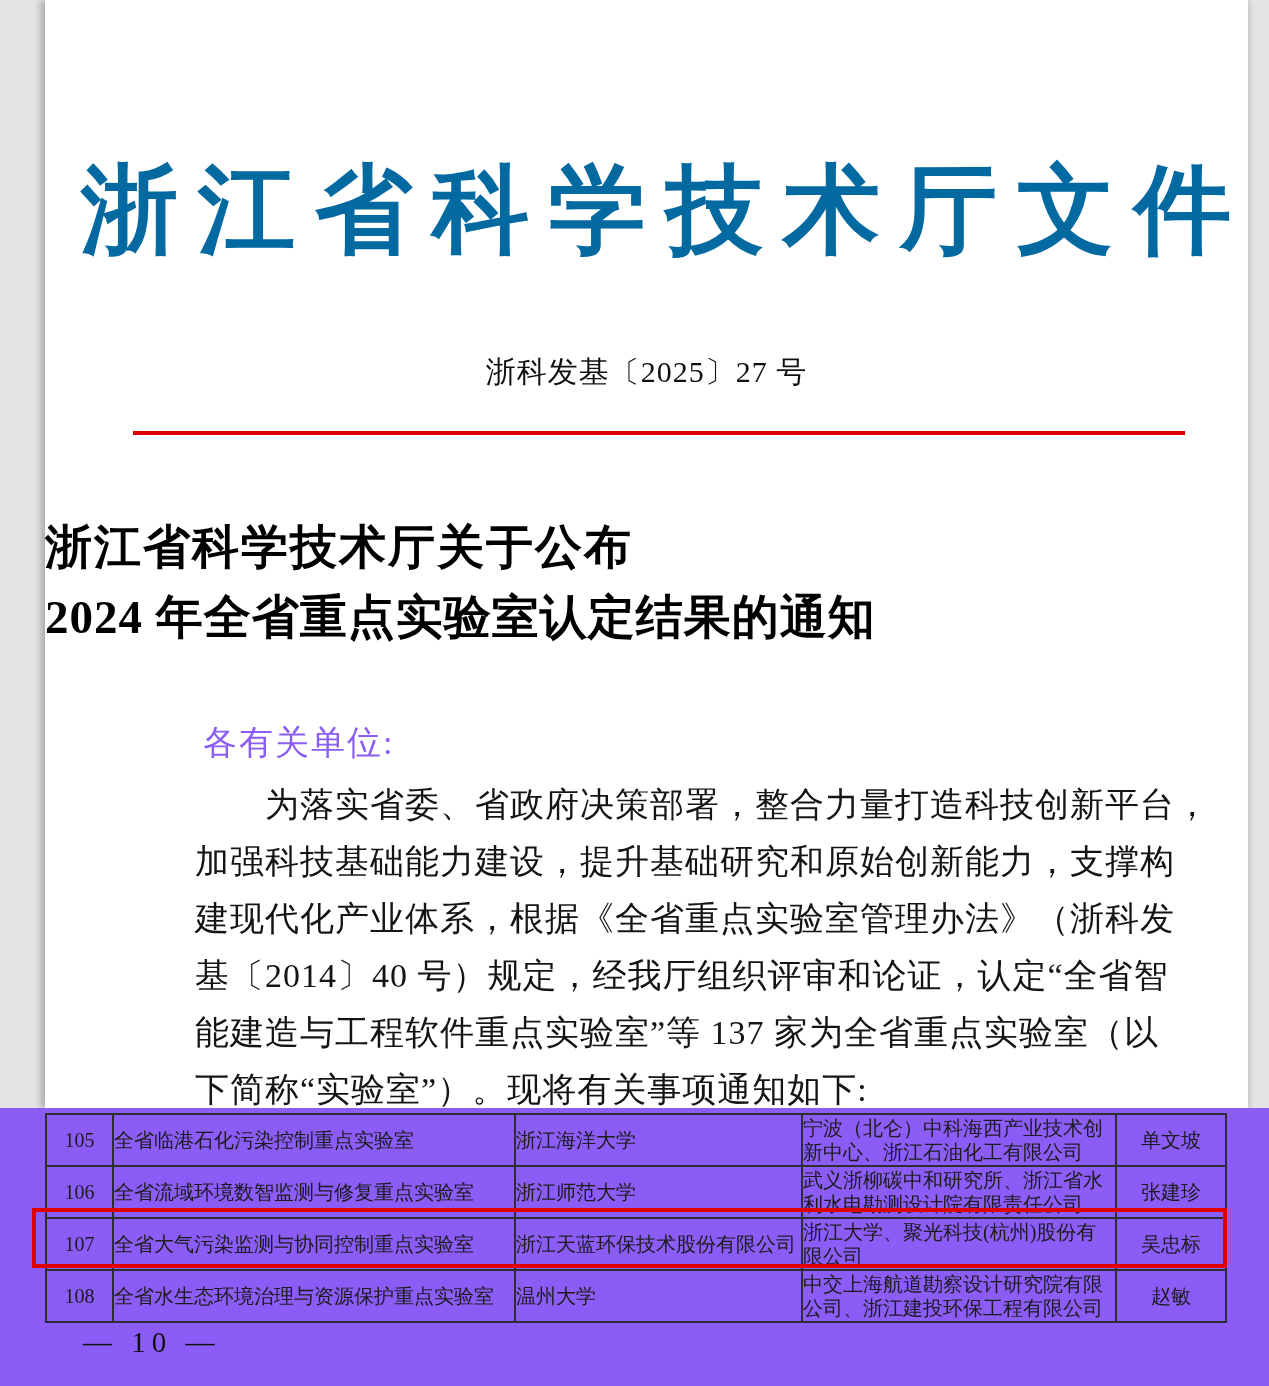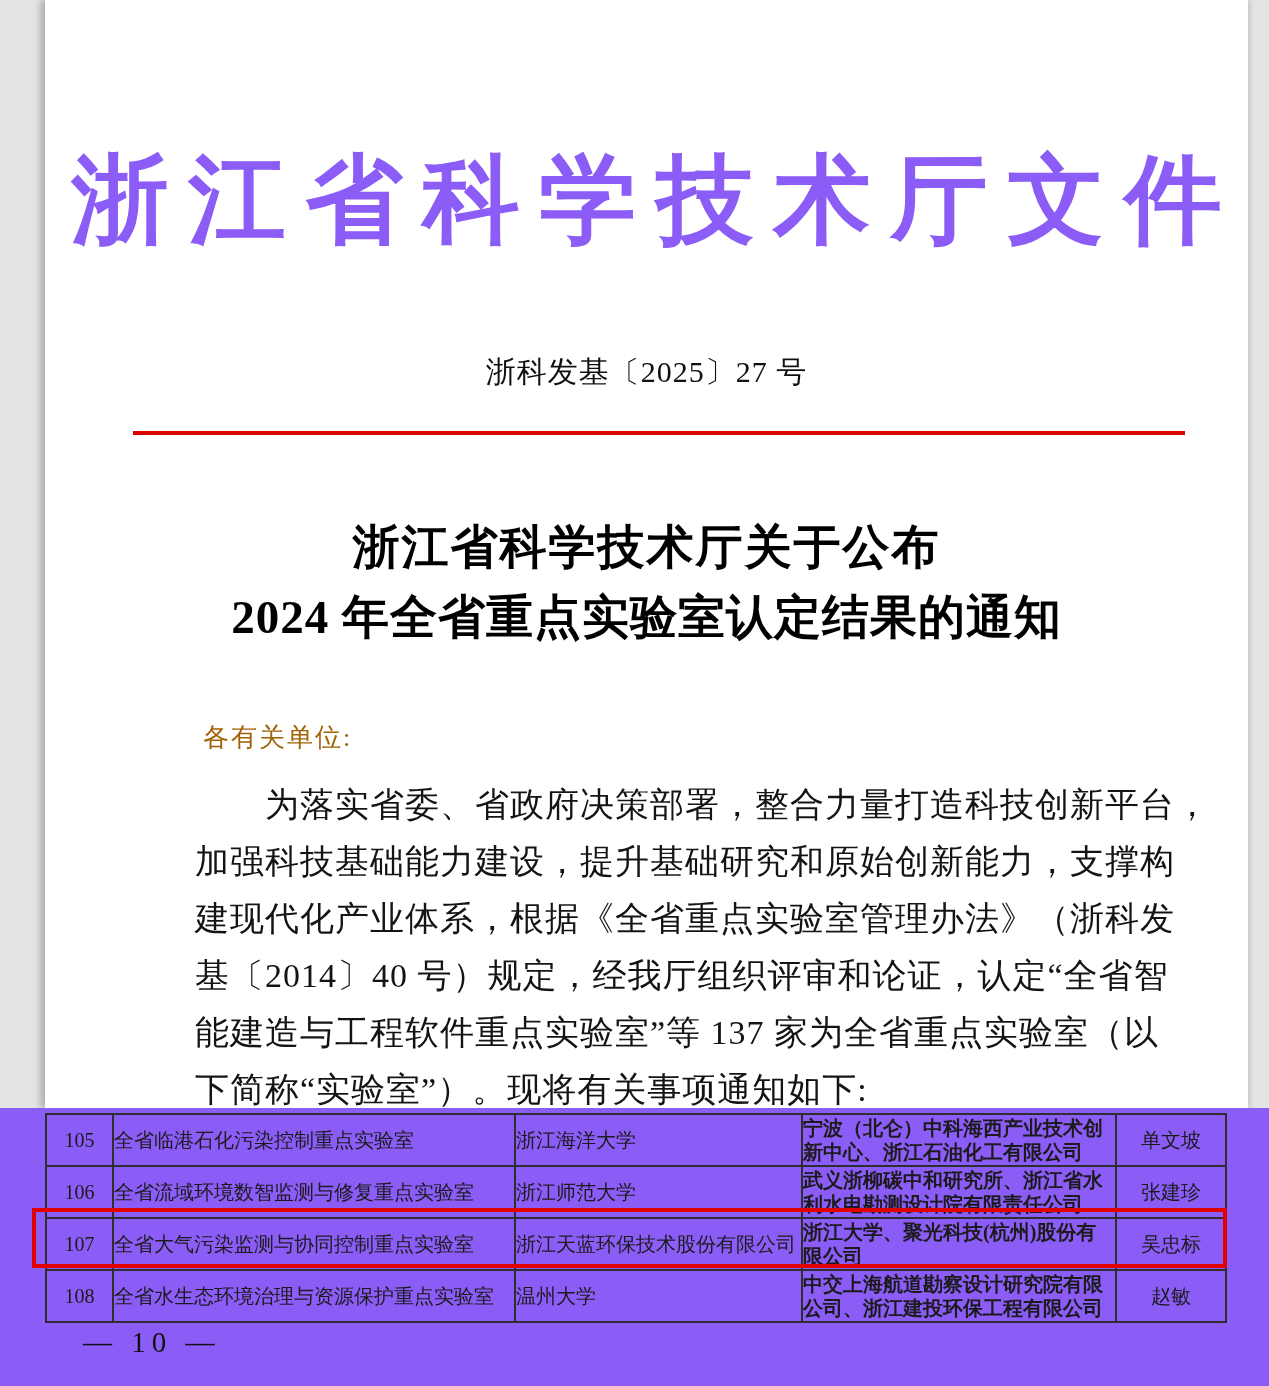--- a/index.html
+++ b/index.html
@@ -17,47 +17,47 @@
   
   .page{
     position:absolute;left:45px;top:0;width:1203px;height:1108px;
     background:#ffffff;
     box-shadow:-5px 0 6px rgba(0,0,0,0.22), 3px 0 4px rgba(0,0,0,0.10);
   }
   .doc-title{
     position:absolute;left:0;right:0;top:146px;
     text-align:center;
     font-size:97px;font-weight:bold;
-    color:#8b5cf6;
+    color:#0369a1;
     letter-spacing:20px;
     padding-left:20px;
     white-space:nowrap;
     line-height:1.0;
-    margin:6px;
+    margin:16px;
   }
   .doc-number{
     position:absolute;left:0;right:0;top:352px;
     text-align:center;
     font-size:30px;color:#101010;
     letter-spacing:1px;
   }
   .red-rule{
     position:absolute;left:88px;top:431px;width:1052px;height:4px;
     background:#dd0000;
   }
   .notice-title{
     position:absolute;left:0;right:0;top:519px;
-    text-align:center;color:#000;
+    color:#000;
     font-weight:bold;
   }
   .notice-line1{font-size:47px;line-height:56px;letter-spacing:2px;}
   .notice-line2{font-size:47px;line-height:56px;letter-spacing:1px;margin-top:14px;}
   .salutation{
     position:absolute;left:158px;top:720px;
-    font-size:26px;color:#a16207;letter-spacing:2px;
+    font-size:34px;color:#8b5cf6;letter-spacing:2px;
   }
   .body-block{
     position:absolute;left:150px;top:776px;width:958px;
     font-size:34px;color:#141414;
   }
   .body-line{
     height:57px;line-height:57px;
     text-align:justify;text-align-last:justify;
     letter-spacing:1px;
     white-space:nowrap;
@@ -79,21 +79,21 @@
   table.results td{
     border:2px solid #2e2e2e;
     height:50px;
     vertical-align:middle;
     padding:0;
     overflow:hidden;
   }
   td.c-no{width:65px;text-align:center;}
   td.c-lab{width:400px;padding-left:14px;margin-top:39px;}
   td.c-org{width:285px;padding-left:14px;}
-  td.c-partner{width:312px;padding:0 8px;line-height:24px;font-weight:bold;}
+  td.c-partner{width:312px;padding:0 8px;line-height:24px;}
   td.c-dir{width:108px;text-align:center;}
   .highlight-box{
     position:absolute;left:32px;top:100px;width:1195px;height:60px;
     border:4px solid #e10000;
     box-sizing:border-box;
     pointer-events:none;
   }
   .page-number{
     position:absolute;left:83px;top:218px;
     font-size:29px;color:#111;

